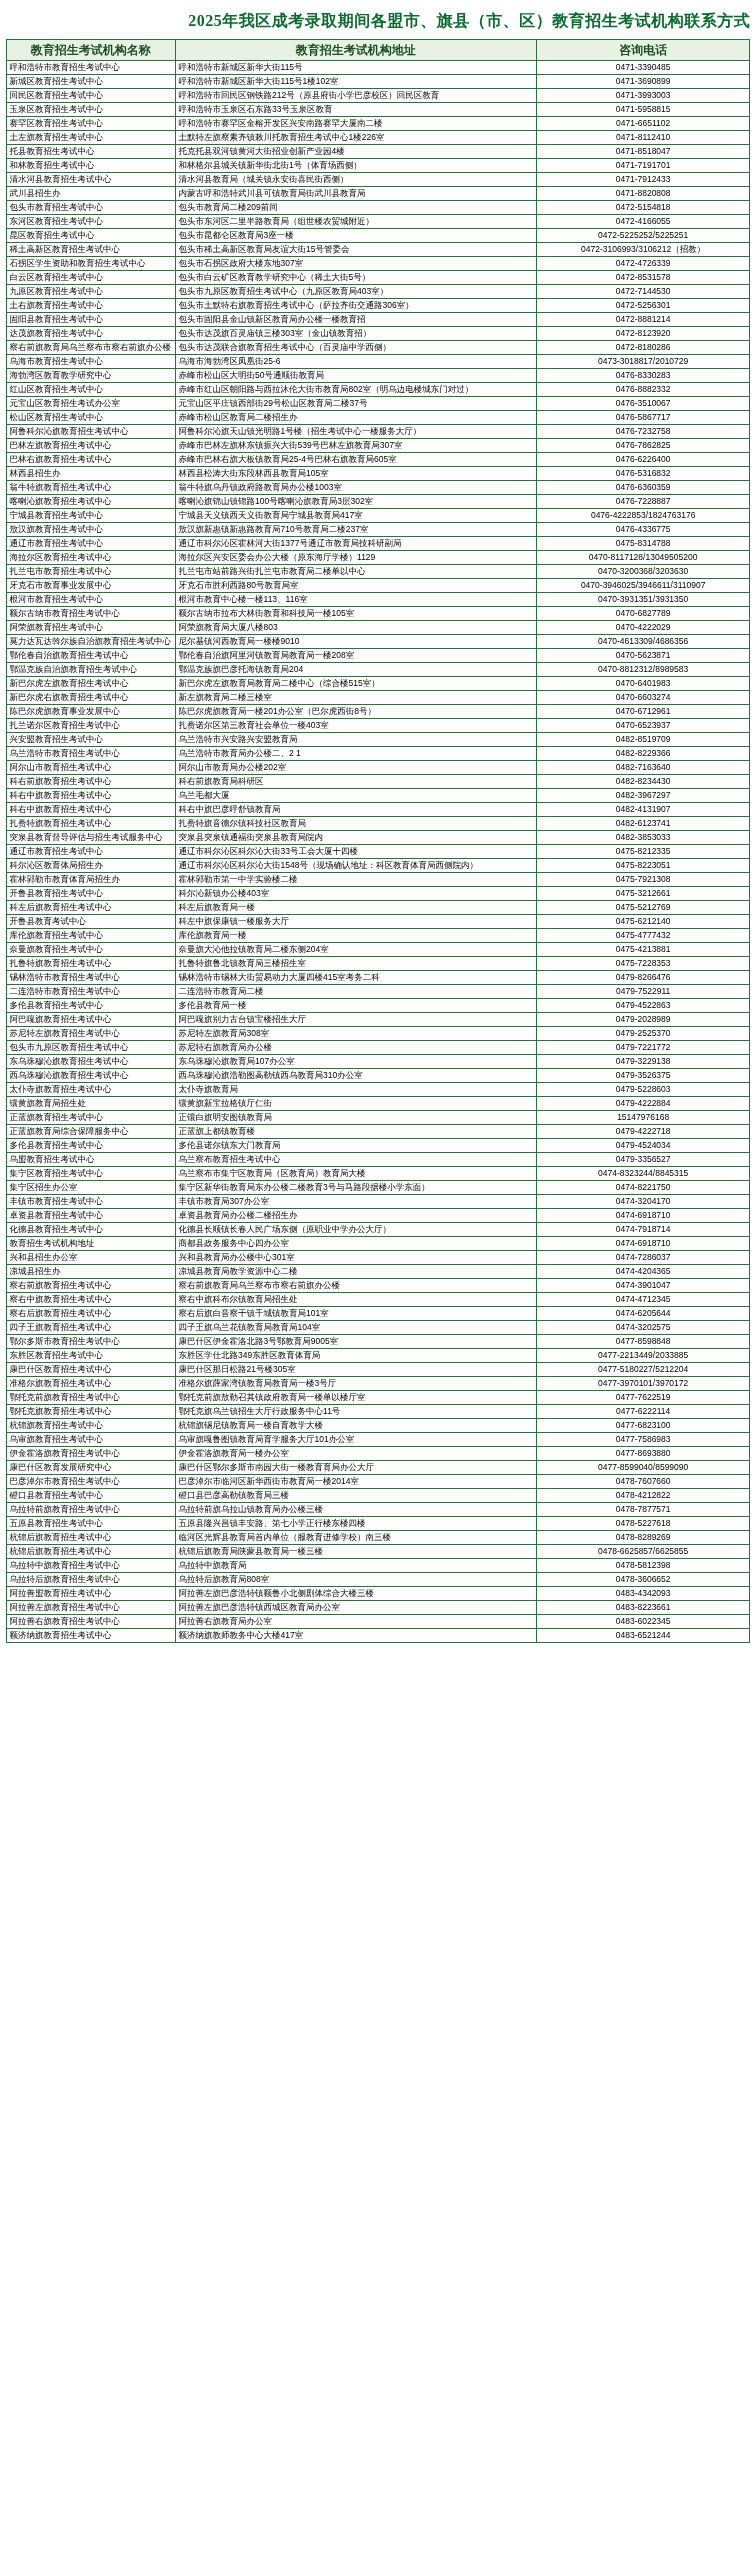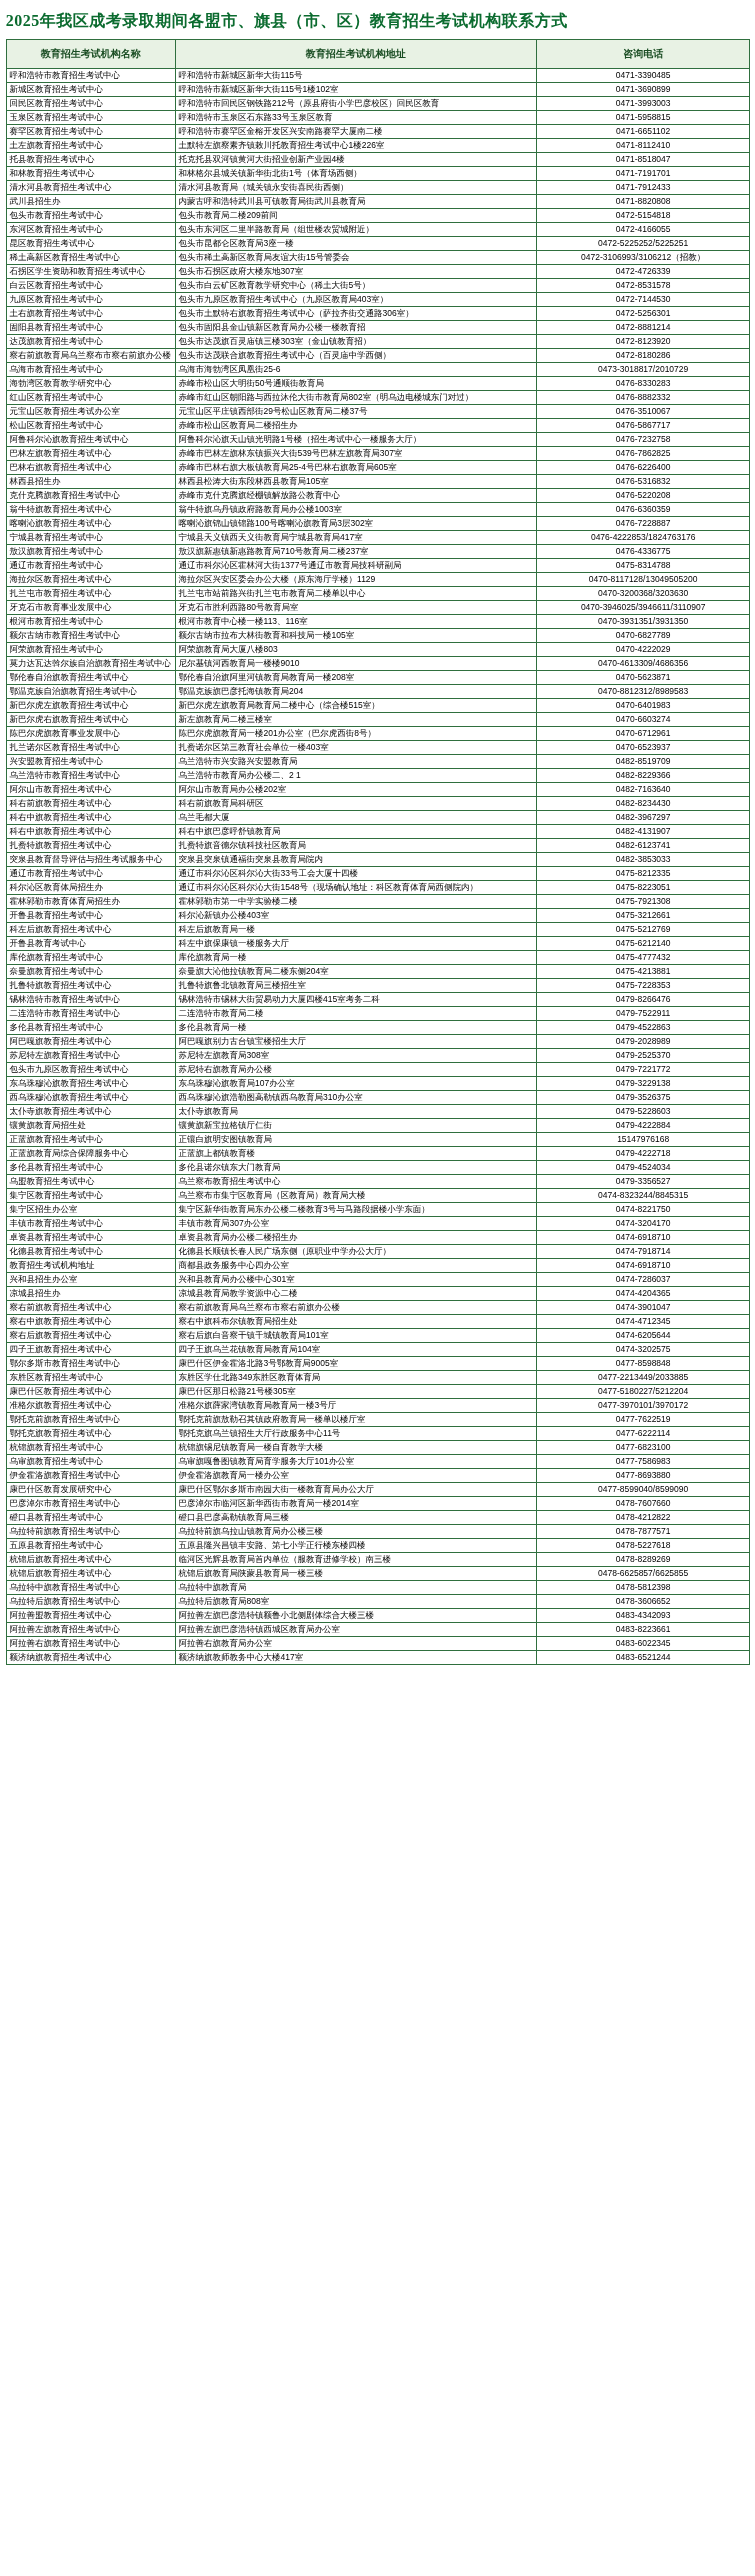--- a/index.html
+++ b/index.html
@@ -11,21 +11,21 @@
     width: 756px;
     font-family: "Liberation Sans", "DejaVu Sans", sans-serif;
     color: #000000;
   }
   .page {
     width: 756px;
     box-sizing: border-box;
     padding: 5.7px 5.7px 9.4px 5.7px;
   }
   .doc-title {
-    text-align: left;
+    text-align: right;
     font-family: "Liberation Serif", "DejaVu Serif", serif;
     font-size: 16px;
     font-weight: bold;
     color: #0b6b2f;
     letter-spacing: 0.5px;
     padding: 5.7px 0 6.6px 0;
   }
   table.contact-table {
     border-collapse: collapse;
     width: 100%;
@@ -39,23 +39,23 @@
     padding: 0.9px 2.8px;
     vertical-align: middle;
     word-break: break-all;
     height: 14px;
     box-sizing: border-box;
   }
   table.contact-table th {
     background: #e8f2e4;
     text-align: center;
     font-weight: bold;
-    font-size: 10px;
+    font-size: 12px;
     color: #1a4d23;
-    height: 29px;
+    height: 21px;
   }
   col.c-name  { width: 168px; }
   col.c-addr  { width: 359px; }
   col.c-phone { width: 212px; }
   td.name  { text-align: left; }
   td.addr  { text-align: left; }
   td.phone { text-align: center; }
 </style>
 </head>
 <body>
@@ -222,25 +222,20 @@
           <td class="name">巴林右旗教育招生考试中心</td>
           <td class="addr">赤峰市巴林右旗大板镇教育局25-4号巴林右旗教育局605室</td>
           <td class="phone">0476-6226400</td>
         </tr>
         <tr>
           <td class="name">林西县招生办</td>
           <td class="addr">林西县松涛大街东段林西县教育局105室</td>
           <td class="phone">0476-5316832</td>
         </tr>
         <tr>
-          <td class="name">克什克腾旗教育招生考试中心</td>
-          <td class="addr">赤峰市克什克腾旗经棚镇解放路公教育中心</td>
-          <td class="phone">0476-5220208</td>
-        </tr>
-        <tr>
           <td class="name">翁牛特旗教育招生考试中心</td>
           <td class="addr">翁牛特旗乌丹镇政府路教育局办公楼1003室</td>
           <td class="phone">0476-6360359</td>
         </tr>
         <tr>
           <td class="name">喀喇沁旗教育招生考试中心</td>
           <td class="addr">喀喇沁旗锦山镇锦路100号喀喇沁旗教育局3层302室</td>
           <td class="phone">0476-7228887</td>
         </tr>
         <tr>

